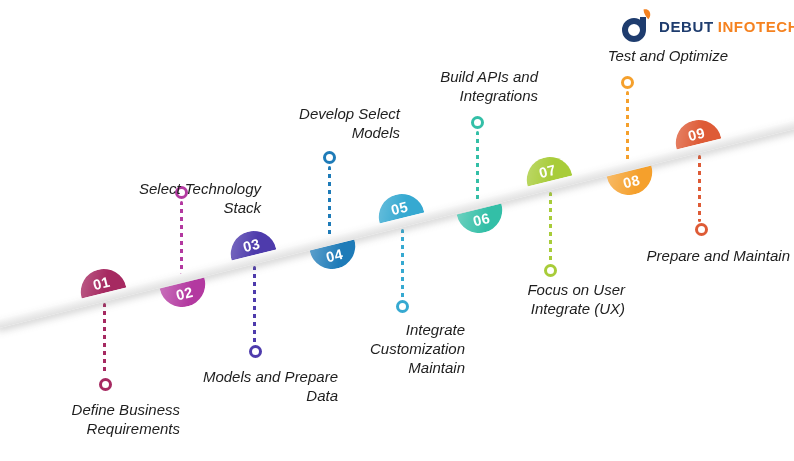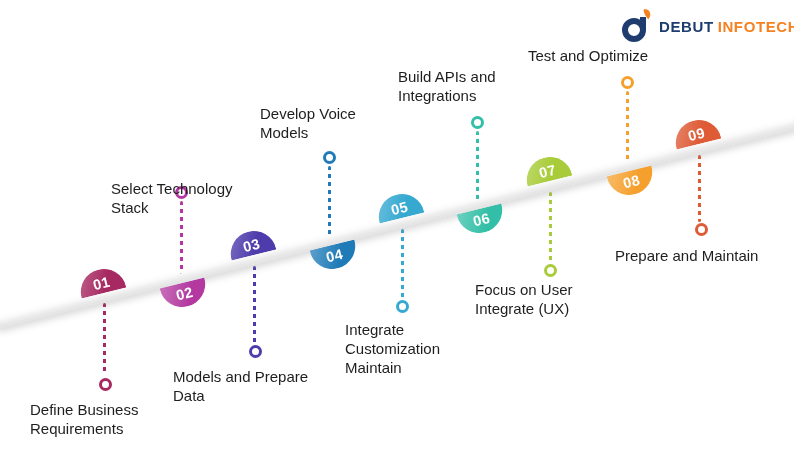--- a/index.html
+++ b/index.html
@@ -27,22 +27,22 @@
   .marker.down{border-radius:0 0 23px 23px;transform:rotate(-14deg);transform-origin:50% 0%;padding-bottom:3px;}
   .dots{
     position:absolute;width:3px;border-radius:2px;
     background-image:repeating-linear-gradient(to bottom,var(--c) 0px,var(--c) 4px,transparent 4px,transparent 8px);
   }
   .endcap{
     position:absolute;width:13px;height:13px;box-sizing:border-box;
     border:3px solid var(--c);border-radius:50%;background:#fff;
   }
   .label{
-    position:absolute;text-align:left;font-size:15px;line-height:19px;
-    color:#1e1e1e;font-weight:500;
+    position:absolute;text-align:right;font-size:15px;line-height:19px;
+    color:#1e1e1e;font-weight:500;font-style:italic;
   }
   
   .step-1 .marker{left:81px;top:269px;}  .step-1 .dots{left:103px;top:303px;height:72px;}
   .step-1 .endcap{left:99px;top:378px;}  .step-1 .label{left:30px;top:400px;width:150px;}
   .step-2 .marker{left:159px;top:283px;} .step-2 .endcap{left:175px;top:186px;}
   .step-2 .dots{left:180px;top:201px;height:74px;} .step-2 .label{left:111px;top:143px;width:150px;margin-top:36px;}
   .step-3 .marker{left:231px;top:231px;} .step-3 .dots{left:253px;top:266px;height:78px;}
   .step-3 .endcap{left:249px;top:345px;} .step-3 .label{left:173px;top:367px;width:165px;}
   .step-4 .marker{left:309px;top:245px;} .step-4 .endcap{left:323px;top:151px;}
   .step-4 .dots{left:328px;top:166px;height:71px;} .step-4 .label{left:260px;top:104px;width:140px;}
@@ -108,21 +108,21 @@
     <div class="label">Select Technology Stack</div>
   </div>
   <div class="step step-3" style="--c: #4E3BAC;">
     <div class="marker up">03</div>
     <div class="endcap"></div>
     <div class="label">Models and Prepare Data</div>
   </div>
   <div class="step step-4" style="--c: #1E7BB8;">
     <div class="marker down">04</div>
     <div class="endcap"></div>
-    <div class="label">Develop Voice Models</div>
+    <div class="label">Develop Select Models</div>
   </div>
   <div class="step step-5" style="--c: #36A9D1;">
     <div class="marker up">05</div>
     <div class="endcap"></div>
     <div class="label">Integrate Customization Maintain</div>
   </div>
   <div class="step step-6" style="--c: #33BFA7;">
     <div class="marker down">06</div>
     <div class="endcap"></div>
     <div class="label">Build APIs and Integrations</div>

